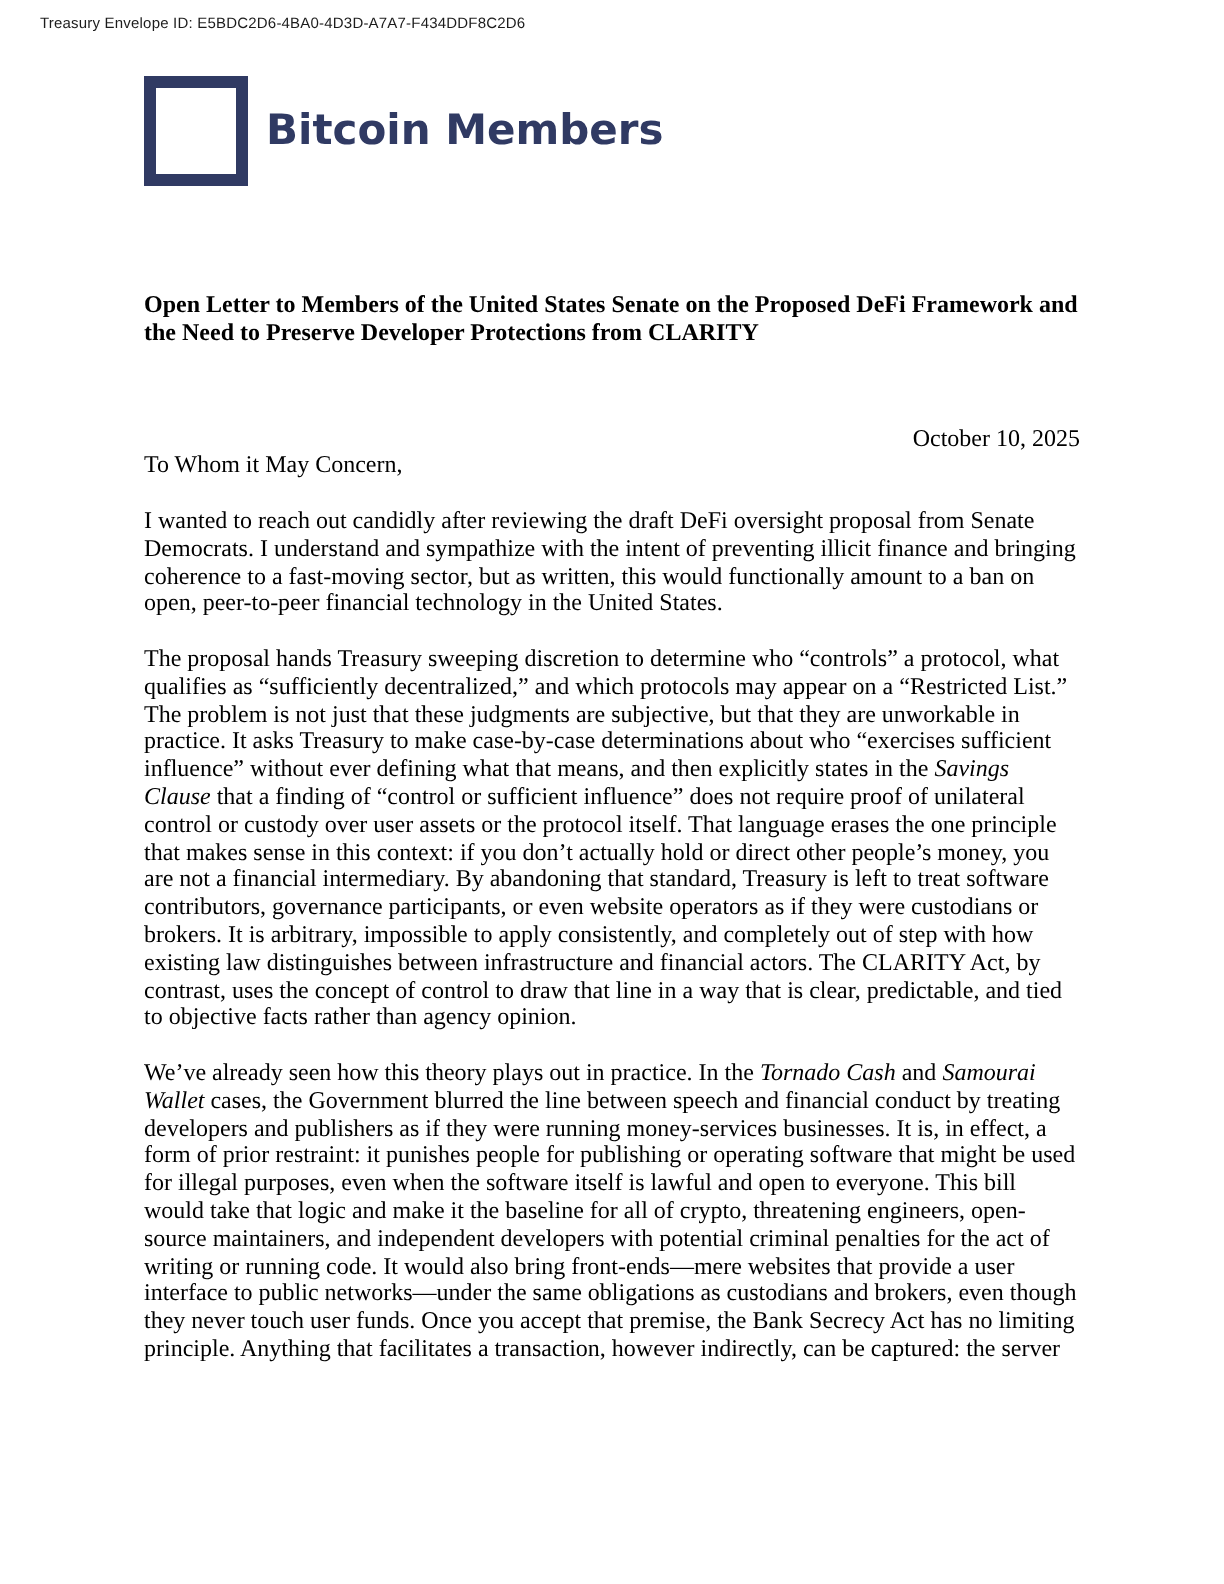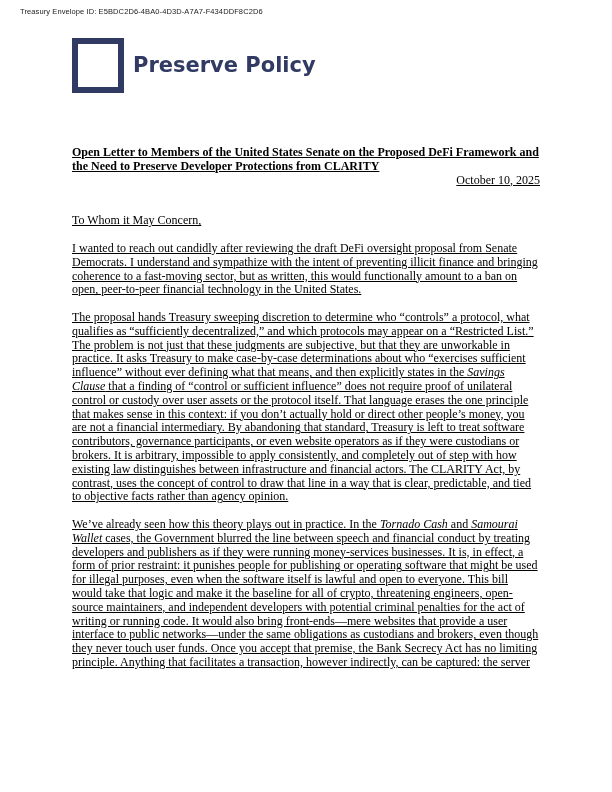--- a/index.html
+++ b/index.html
@@ -31,37 +31,37 @@
   .logo-text {
     font-family: "DejaVu Sans", sans-serif;
     font-weight: 700;
     font-size: 21px; line-height: 27px;
     color: #303a63;
     letter-spacing: 0px;
   }
   .letter {
     position: absolute; left: 72px; top: 146px;
     width: 468px;
-    font-size: 12px; line-height: 13.8px; text-decoration: underline;
+    font-size: 12px; line-height: 13.8px;
   }
   .title { font-weight: 700; margin: 0; }
-  .date  { text-align: right; }
-  .salutation { margin-top: 27px; }
+  .date  { text-align: right; margin-top: 39px; }
+  .salutation { }
   p.para { margin: 13.8px 0 0 0; }
   em { font-style: italic; }
 </style>
 </head>
 <body>
 
 <div class="docusign">Treasury Envelope ID: E5BDC2D6-4BA0-4D3D-A7A7-F434DDF8C2D6</div>
 
 <div class="logo">
   <div class="logo-square"></div>
   <div class="logo-text">
-    <div>Preserve Policy</div>
+    <div>Bitcoin Members</div>
   </div>
 </div>
 
 <div class="letter">
   <div class="title">Open Letter to Members of the United States Senate on the Proposed DeFi Framework and the Need to Preserve Developer Protections from CLARITY</div>
   <div class="date">October 10, 2025</div>
   <div class="salutation">To Whom it May Concern,</div>
   <p class="para"><span>I wanted to reach out candidly after reviewing the draft DeFi oversight proposal from Senate Democrats. I understand and sympathize with the intent of preventing illicit finance and bringing coherence to a fast-moving sector, but as written, this would functionally amount to a ban on open, peer-to-peer financial technology in the United States.</span></p>
   <p class="para"><span>The proposal hands Treasury sweeping discretion to determine who “controls” a protocol, what qualifies as “sufficiently decentralized,” and which protocols may appear on a “Restricted List.” The problem is not just that these judgments are subjective, but that they are unworkable in practice. It asks Treasury to make case-by-case determinations about who “exercises sufficient influence” without ever defining what that means, and then explicitly states in the </span><em>Savings Clause</em><span> that a finding of “control or sufficient influence” does not require proof of unilateral control or custody over user assets or the protocol itself. That language erases the one principle that makes sense in this context: if you don’t actually hold or direct other people’s money, you are not a financial intermediary. By abandoning that standard, Treasury is left to treat software contributors, governance participants, or even website operators as if they were custodians or brokers. It is arbitrary, impossible to apply consistently, and completely out of step with how existing law distinguishes between infrastructure and financial actors. The CLARITY Act, by contrast, uses the concept of control to draw that line in a way that is clear, predictable, and tied to objective facts rather than agency opinion.</span></p>
   <p class="para"><span>We’ve already seen how this theory plays out in practice. In the </span><em>Tornado Cash</em><span> and </span><em>Samourai Wallet</em><span> cases, the Government blurred the line between speech and financial conduct by treating developers and publishers as if they were running money-services businesses. It is, in effect, a form of prior restraint: it punishes people for publishing or operating software that might be used for illegal purposes, even when the software itself is lawful and open to everyone. This bill would take that logic and make it the baseline for all of crypto, threatening engineers, open-source maintainers, and independent developers with potential criminal penalties for the act of writing or running code. It would also bring front-ends—mere websites that provide a user interface to public networks—under the same obligations as custodians and brokers, even though they never touch user funds. Once you accept that premise, the Bank Secrecy Act has no limiting principle. Anything that facilitates a transaction, however indirectly, can be captured: the server</span></p>

